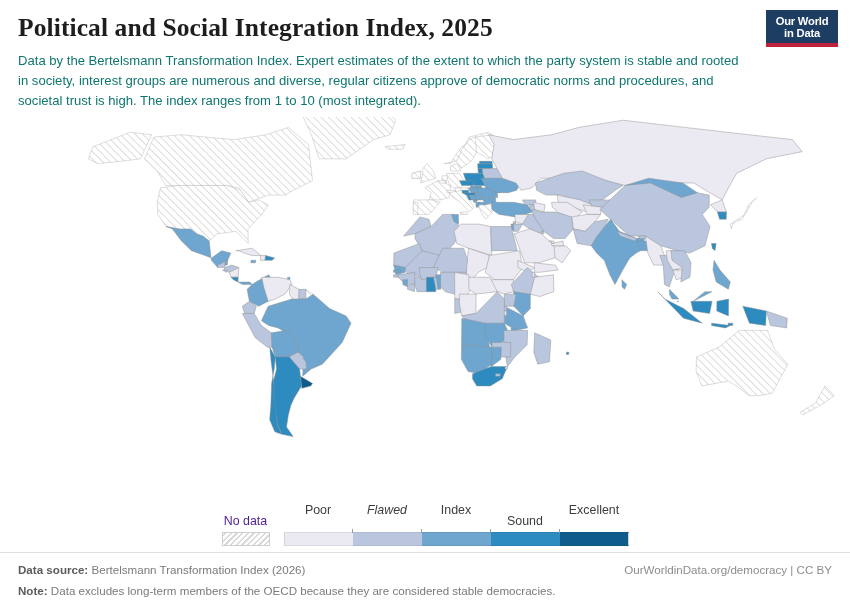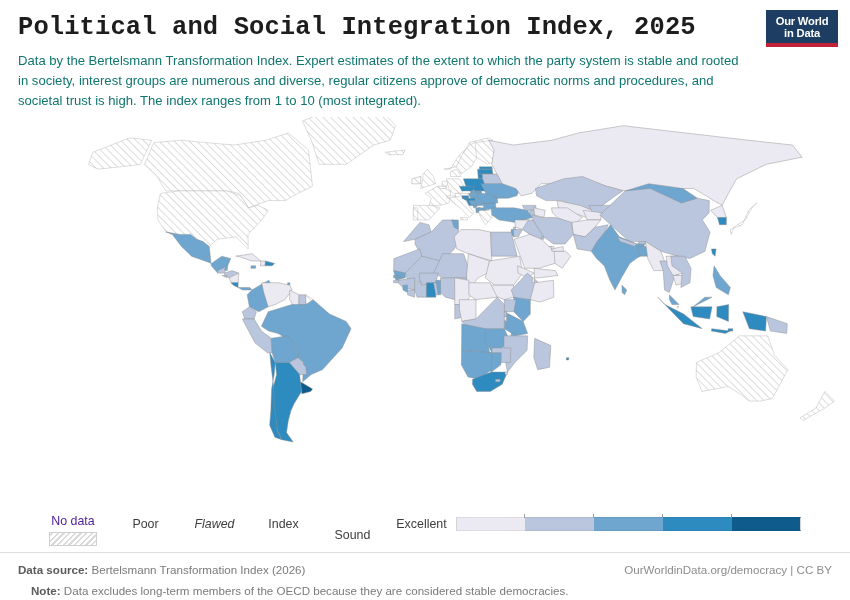--- a/index.html
+++ b/index.html
@@ -17,21 +17,21 @@
     display:flex;flex-direction:column;
   }
 
   
   .header{
     padding:14px 18px 0 18px;
     position:relative;
     flex:0 0 auto;
   }
   .title{
-    font-family:Liberation Mono, monospace;
+    font-family:Liberation Serif, serif;
     font-size:25.5px;
     font-weight:700;
     letter-spacing:.1px;
     color:#1d1d1d;
     margin:0 0 9px 0;
     line-height:1.1;
     max-width:730px;
   }
   .subtitle{
     font-size:13.1px;
@@ -102,21 +102,21 @@
   .leg-nodata .sw{
     width:48px;height:14px;
     border:1px solid #cfcfcf;
     box-sizing:border-box;
     background:
       repeating-linear-gradient(-45deg,
         #ffffff 0 2px,
         #ffffff 2px 2.2px,
         #d9d9d9 2.2px 4px);
   }
-  .ramp{display:flex;flex-direction:row;}
+  .ramp{display:flex;flex-direction:column;}
   .ramp-labels{display:flex;}
   .ramp-labels .lbl{
     font-size:12.4px;color:#3d3d3d;
     text-align:center;white-space:nowrap;
     margin-bottom:4px;
   }
   .ramp-bars{display:flex;position:relative;}
   .bar{
     height:14px;
     border-top:1px solid rgba(0,0,0,.06);
@@ -140,21 +140,21 @@
     font-size:11.6px;
     color:#7a7a7a;
     line-height:1.55;
   }
   .footer-row{
     display:flex;justify-content:space-between;align-items:baseline;
     gap:28px;
   }
   .footer b{color:#5b5b5b;font-weight:700;}
   .footer .right{white-space:nowrap;color:#8c8c8c;}
-  .footer .note{margin-top:3px;margin-left:13px;}
+  .footer .note{margin-top:3px;}
 </style>
 </head>
 <body>
 
 <div class="chart">
 
   <div class="header">
     <h1 class="title">Political and Social Integration Index, 2025</h1>
     <p class="subtitle">Data by the Bertelsmann Transformation Index. Expert estimates of the extent to which the party system is stable and rooted in society, interest groups are numerous and diverse, regular citizens approve of democratic norms and procedures, and societal trust is high. The index ranges from 1 to 10 (most integrated).</p>
     <div class="logo">

